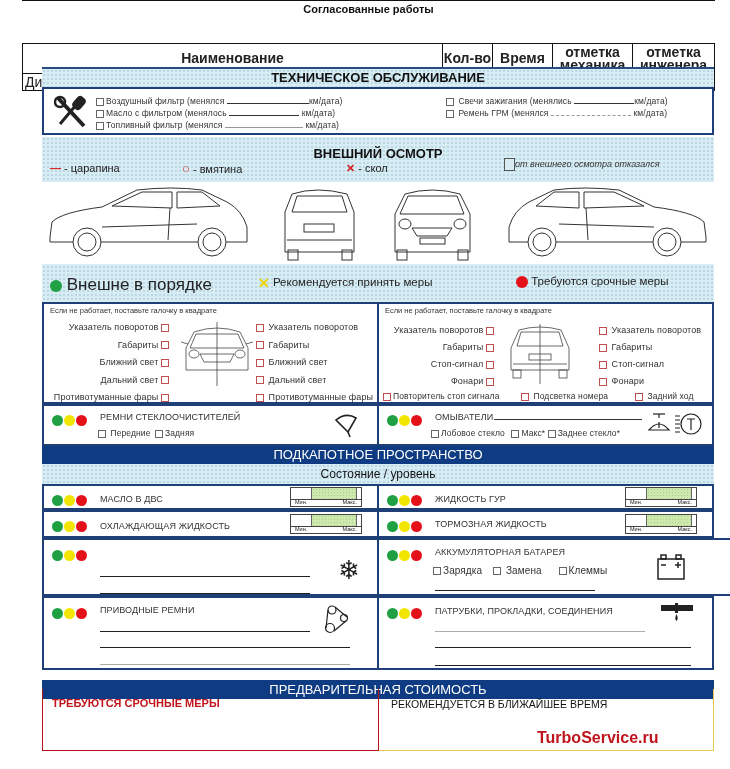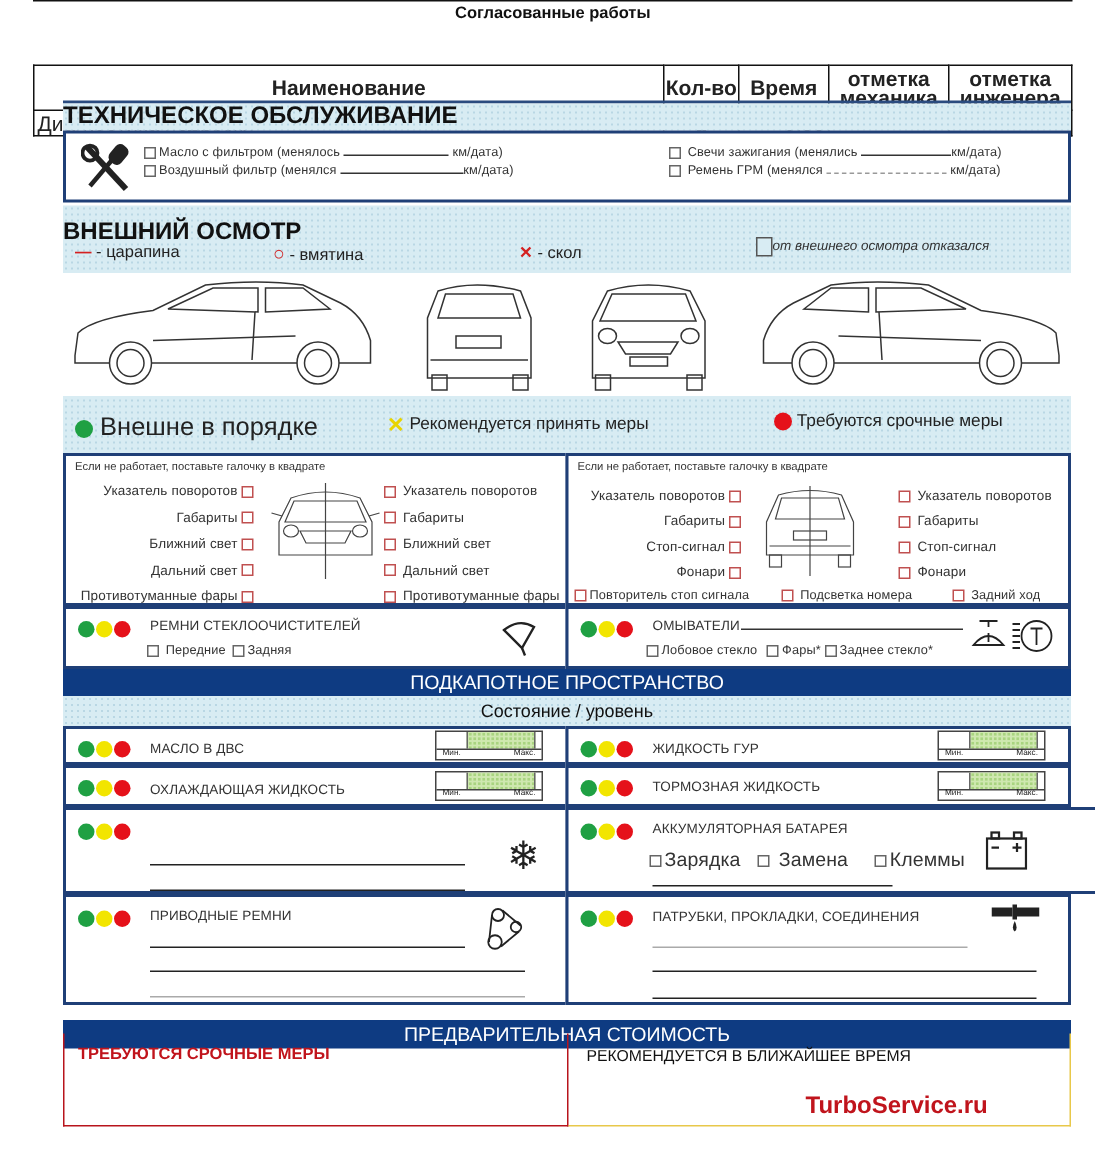--- a/index.html
+++ b/index.html
@@ -8,21 +8,21 @@
   
   .top-rule { left: 22px; top: 0; width: 693px; height: 1px; background: #111; }
   .works-title { left: 22px; top: 3px; width: 693px; text-align: center; font-size: 11px; font-weight: bold; color:#111; }
   table.works { position: absolute; left: 22px; top: 19px; width: 693px; border-collapse: collapse; font-size: 14px; margin-top: 24px; }
   table.works th, table.works td { border: 1px solid #111; }
   table.works th { font-weight: bold; height: 30px; text-align: center; line-height: 13px; }
   table.works td { height: 14px; padding: 0 2px; }
   .blue-rule { left: 42px; top: 67px; width: 672px; height: 2px; background: #2a4b7f; }
   
   .hatch { background-color: #d8ecf3; background-image: radial-gradient(#b9d7e4 1px, transparent 1px); background-size: 4px 4px; }
-  .band-title { font-weight: bold; font-size: 16px; color:#111; }
+  .band-title { font-weight: bold; font-size: 13px; text-align: center; color:#111; }
   .box { border: 2px solid #1f3f77; background: #fff; }
   .navy-bar { background: #0e3b82; color: #fff; text-align: center; font-size: 13px; }
   .cb { display:inline-block; width:8px; height:8px; border:1px solid #666; vertical-align:middle; margin-right:2px; background:#fff; }
   .cb.red { border-color:#c05050; }
   .small { font-size: 8.5px; color:#333; }
   .dots span { display:inline-block; width:11px; height:11px; border-radius:50%; margin-right:1px; }
   .g { background:#1fa043; } .y { background:#f2e500; } .r { background:#e5111a; }
   .lbl { font-size: 9px; color:#333; letter-spacing: 0.1px; }
   .line { position:absolute; height:1px; background:#222; }
   .line.light { background:#aaa; }
@@ -61,22 +61,23 @@
   <div class="band-title" style="line-height:18px;">ТЕХНИЧЕСКОЕ ОБСЛУЖИВАНИЕ</div>
 </div>
 <div class="abs box" style="left:42px;top:87px;width:672px;height:48px;">
   <svg class="abs" style="left:10px;top:5px" width="34" height="36" viewBox="0 0 34 36">
     <path d="M4 4 L30 32" stroke="#222" stroke-width="4"></path>
     <circle cx="6" cy="8" r="5" fill="none" stroke="#222" stroke-width="2.5"></circle>
     <path d="M28 4 L6 30" stroke="#222" stroke-width="3"></path>
     <rect x="20" y="2" width="10" height="14" rx="4" transform="rotate(40 25 9)" fill="#222"></rect>
   </svg>
   <div class="abs lbl" style="left:52px;top:6px;line-height:12px;font-size:8.5px;">
+    <div><span class="cb"></span><span>Воздушный фильтр (менялся</span> <span style="display:inline-block;width:82px;border-bottom:1px solid #333"></span><span>км/дата)</span></div>
     <div><span class="cb"></span><span>Масло с фильтром (менялось</span> <span style="display:inline-block;width:70px;border-bottom:1px solid #333"></span> <span>км/дата)</span></div>
-    <div><span class="cb"></span><span>Воздушный фильтр (менялся</span> <span style="display:inline-block;width:82px;border-bottom:1px solid #333"></span><span>км/дата)</span></div>
+    <div><span class="cb"></span><span>Топливный фильтр (менялся</span> <span style="display:inline-block;width:78px;border-bottom:1px solid #999"></span> <span>км/дата)</span></div>
   </div>
   <div class="abs lbl" style="left:402px;top:6px;line-height:12px;font-size:8.5px;">
     <div><span class="cb"></span> <span>Свечи зажигания (менялись</span> <span style="display:inline-block;width:60px;border-bottom:1px solid #333"></span><span>км/дата)</span></div>
     <div><span class="cb"></span> <span>Ремень ГРМ (менялся</span> <span style="display:inline-block;width:80px;border-bottom:1px dashed #999"></span> <span>км/дата)</span></div>
   </div>
 </div>
 
 <div class="abs hatch" style="left:42px;top:137px;width:672px;height:168px;">
   <div class="band-title abs" style="left:0;right:0;top:9px;">ВНЕШНИЙ ОСМОТР</div>
   <div class="abs" style="left:8px;top:25px;font-size:11px;">
@@ -226,21 +227,21 @@
         <path d="M2 8 Q12 0 22 6 L14 20 Z"></path>
         <path d="M14 20 L16 25"></path>
       </g>
   </svg>
 </div>
 <div class="abs box" style="left:377px;top:404px;width:337px;height:42px;">
   <div class="abs dots" style="left:8px;top:6px"><span class="g"></span><span class="y"></span><span class="r"></span></div>
   <div class="abs lbl" style="left:56px;top:6px;"><span>ОМЫВАТЕЛИ</span><span style="display:inline-block;width:148px;border-bottom:1px solid #333;margin-left:1px"></span></div>
   <div class="abs lbl" style="left:52px;top:22px;font-size:8.5px;">
     <span class="cb"></span><span>Лобовое стекло</span>
-    <span class="cb" style="margin-left:4px"></span><span>Фары*</span>
+    <span class="cb" style="margin-left:4px"></span><span>Макс*</span>
     <span class="cb"></span><span>Заднее стекло*</span>
   </div>
   <svg class="abs" style="left:266px;top:4px" width="60" height="30" viewBox="0 0 60 30">
     <g fill="none" stroke="#222" stroke-width="1.2">
       <path d="M4 20 Q14 8 24 20 Z"></path>
         <path d="M14 8 L14 4"></path>
         <path d="M8 4 L20 4"></path>
         <path d="M14 12 L14 18"></path>
       <circle cx="46" cy="14" r="10"></circle>
         <path d="M42 9 L50 9 M46 9 L46 20"></path>
@@ -295,21 +296,21 @@
 
 <div class="abs box" style="left:42px;top:538px;width:337px;height:58px;">
   <div class="abs dots" style="left:8px;top:7px"><span class="g"></span><span class="y"></span><span class="r"></span></div>
   <div class="line" style="left:56px;top:36px;width:210px"></div>
   <div class="line" style="left:56px;top:53px;width:210px"></div>
   <div class="abs" style="left:294px;top:17px;font-size:26px;line-height:26px;color:#222">❄</div>
 </div>
 <div class="abs box" style="left:377px;top:538px;width:401px;height:58px;">
   <div class="abs dots" style="left:8px;top:7px"><span class="g"></span><span class="y"></span><span class="r"></span></div>
   <div class="abs lbl" style="left:56px;top:7px;">АККУМУЛЯТОРНАЯ БАТАРЕЯ</div>
-  <div class="abs lbl" style="left:54px;top:25px;font-size:13px;">
+  <div class="abs lbl" style="left:54px;top:25px;font-size:10px;">
     <span class="cb"></span><span>Зарядка</span>
     <span class="cb" style="margin-left:8px"></span> <span>Замена</span>
     <span class="cb" style="margin-left:14px"></span><span>Клеммы</span>
   </div>
   <div class="line" style="left:56px;top:50px;width:160px"></div>
   <svg class="abs" style="left:278px;top:14px" width="28" height="26" viewBox="0 0 28 26">
     <g fill="none" stroke="#222" stroke-width="1.5">
         <rect x="1" y="5" width="26" height="20"></rect>
         <rect x="4" y="1" width="5" height="4"></rect>
         <rect x="19" y="1" width="5" height="4"></rect>

